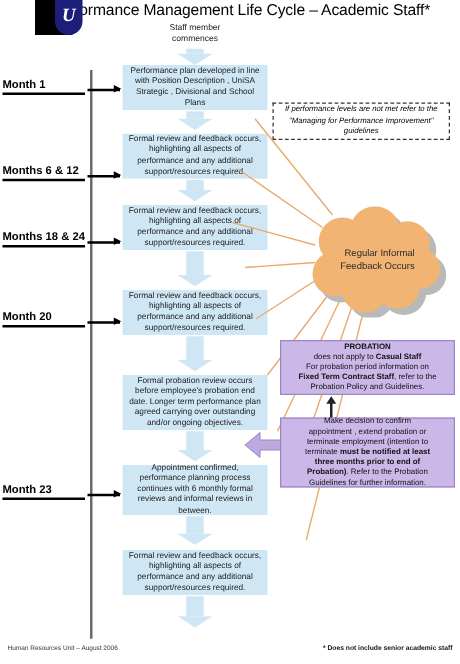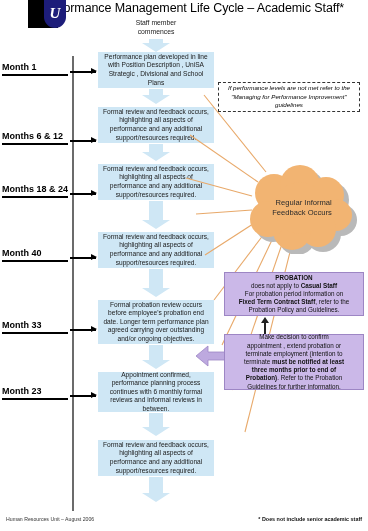--- a/index.html
+++ b/index.html
@@ -225,26 +225,21 @@
     <span class="m-label">Months 6 &amp; 12</span>
     <span class="m-rule"></span>
     <span class="m-arrow"></span>
   </div>
   <div class="month" style="left:2px; top:184px; width:66px;">
     <span class="m-label">Months 18 &amp; 24</span>
     <span class="m-rule"></span>
     <span class="m-arrow"></span>
   </div>
   <div class="month" style="left:2px; top:248px; width:66px;">
-    <span class="m-label">Month 40</span>
-    <span class="m-rule"></span>
-    <span class="m-arrow"></span>
-  </div>
-  <div class="month" style="left:2px; top:320px; width:66px;">
-    <span class="m-label">Month 33</span>
+    <span class="m-label">Month 20</span>
     <span class="m-rule"></span>
     <span class="m-arrow"></span>
   </div>
   <div class="month" style="left:2px; top:386px; width:66px;">
     <span class="m-label">Month 23</span>
     <span class="m-rule"></span>
     <span class="m-arrow"></span>
   </div>
 
   <div class="pbox plain" style="left:108px; top:18px; width:96px; height:20px; font-size:6.8px; line-height:8.8px;">

